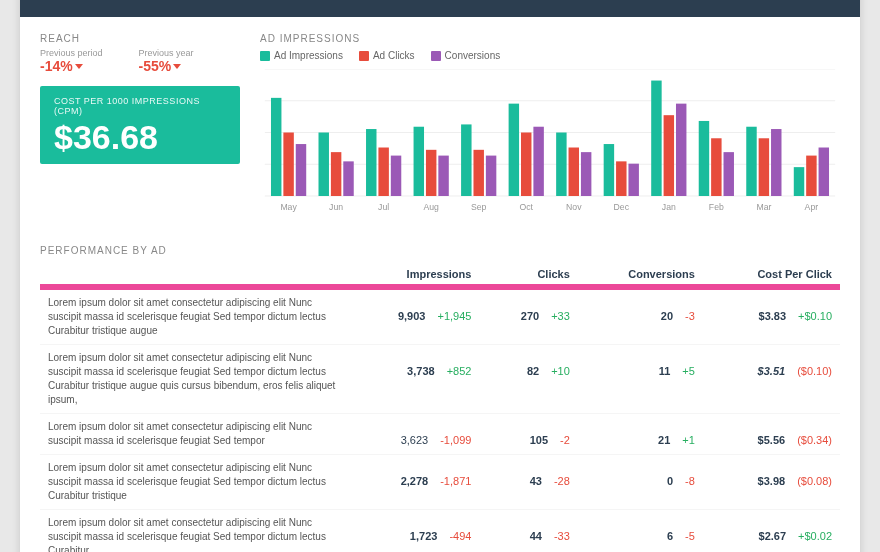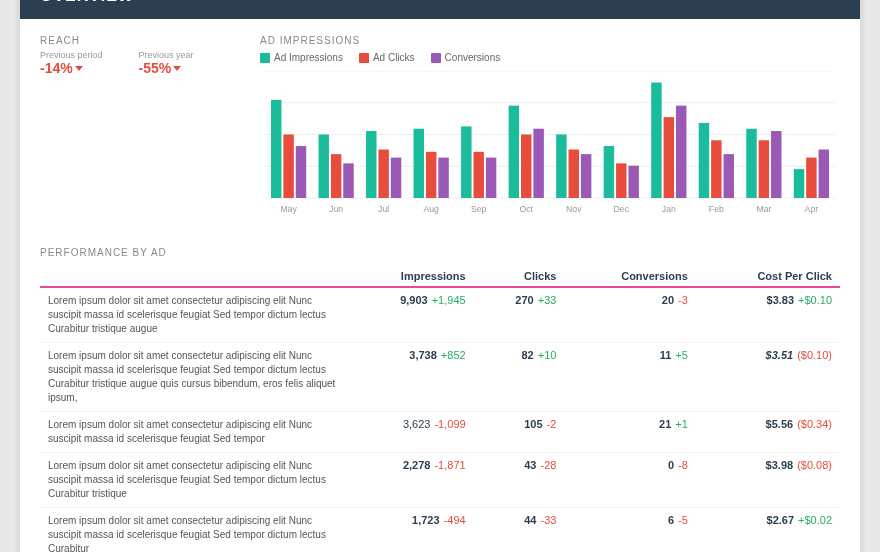--- a/index.html
+++ b/index.html
@@ -154,21 +154,21 @@
     .perf-table {
       width: 100%;
       border-collapse: collapse;
     }
     .perf-table th {
       text-align: right;
       font-size: 11px;
       font-weight: bold;
       color: #2c3e50;
       padding: 4px 8px;
-      border-bottom: 2px solid #ec4899;
+      border-bottom: 6px solid #ec4899;
     }
     .perf-table th:first-child {
       text-align: left;
     }
     .perf-table td {
       padding: 6px 8px;
       font-size: 11px;
       color: #444;
       border-bottom: 1px solid #f5f5f5;
       vertical-align: top;
@@ -178,21 +178,22 @@
       color: #555;
       line-height: 1.4;
       width: 38%;
     }
     .pos { color: #27ae60; }
     .neg { color: #e74c3c; }
     .num-cell {
       display: flex;
       justify-content: flex-end;
       align-items: flex-end;
-      gap: 4px;
+      gap: 12px;
+      margin-top: 14px;
     }
     .cost-pos { color: #27ae60; }
     .cost-neg { color: #e74c3c; }
   </style>
 </head>
 <body>
 
 <div class="card">
   <div class="header">
     <span class="header-title">OVERVIEW</span>
@@ -210,20 +211,24 @@
               <span class="arrow-down"></span>
             </span>
           </div>
           <div class="period-item">
             <span class="period-label">Previous year</span>
             <span class="period-value">
               <span>-55%</span>
               <span class="arrow-down"></span>
             </span>
           </div>
+        </div>
+        <div class="cpm-box">
+          <div class="cpm-label">COST PER 1000 IMPRESSIONS (CPM)</div>
+          <div class="cpm-value">$36.68</div>
         </div>
       </div>
 
       <div class="impressions-section">
         <div class="impressions-label">AD IMPRESSIONS</div>
         <div class="legend">
           <div class="legend-item">
             <div class="legend-dot" style="background:#1abc9c;"></div>
             <span>Ad Impressions</span>
           </div>

